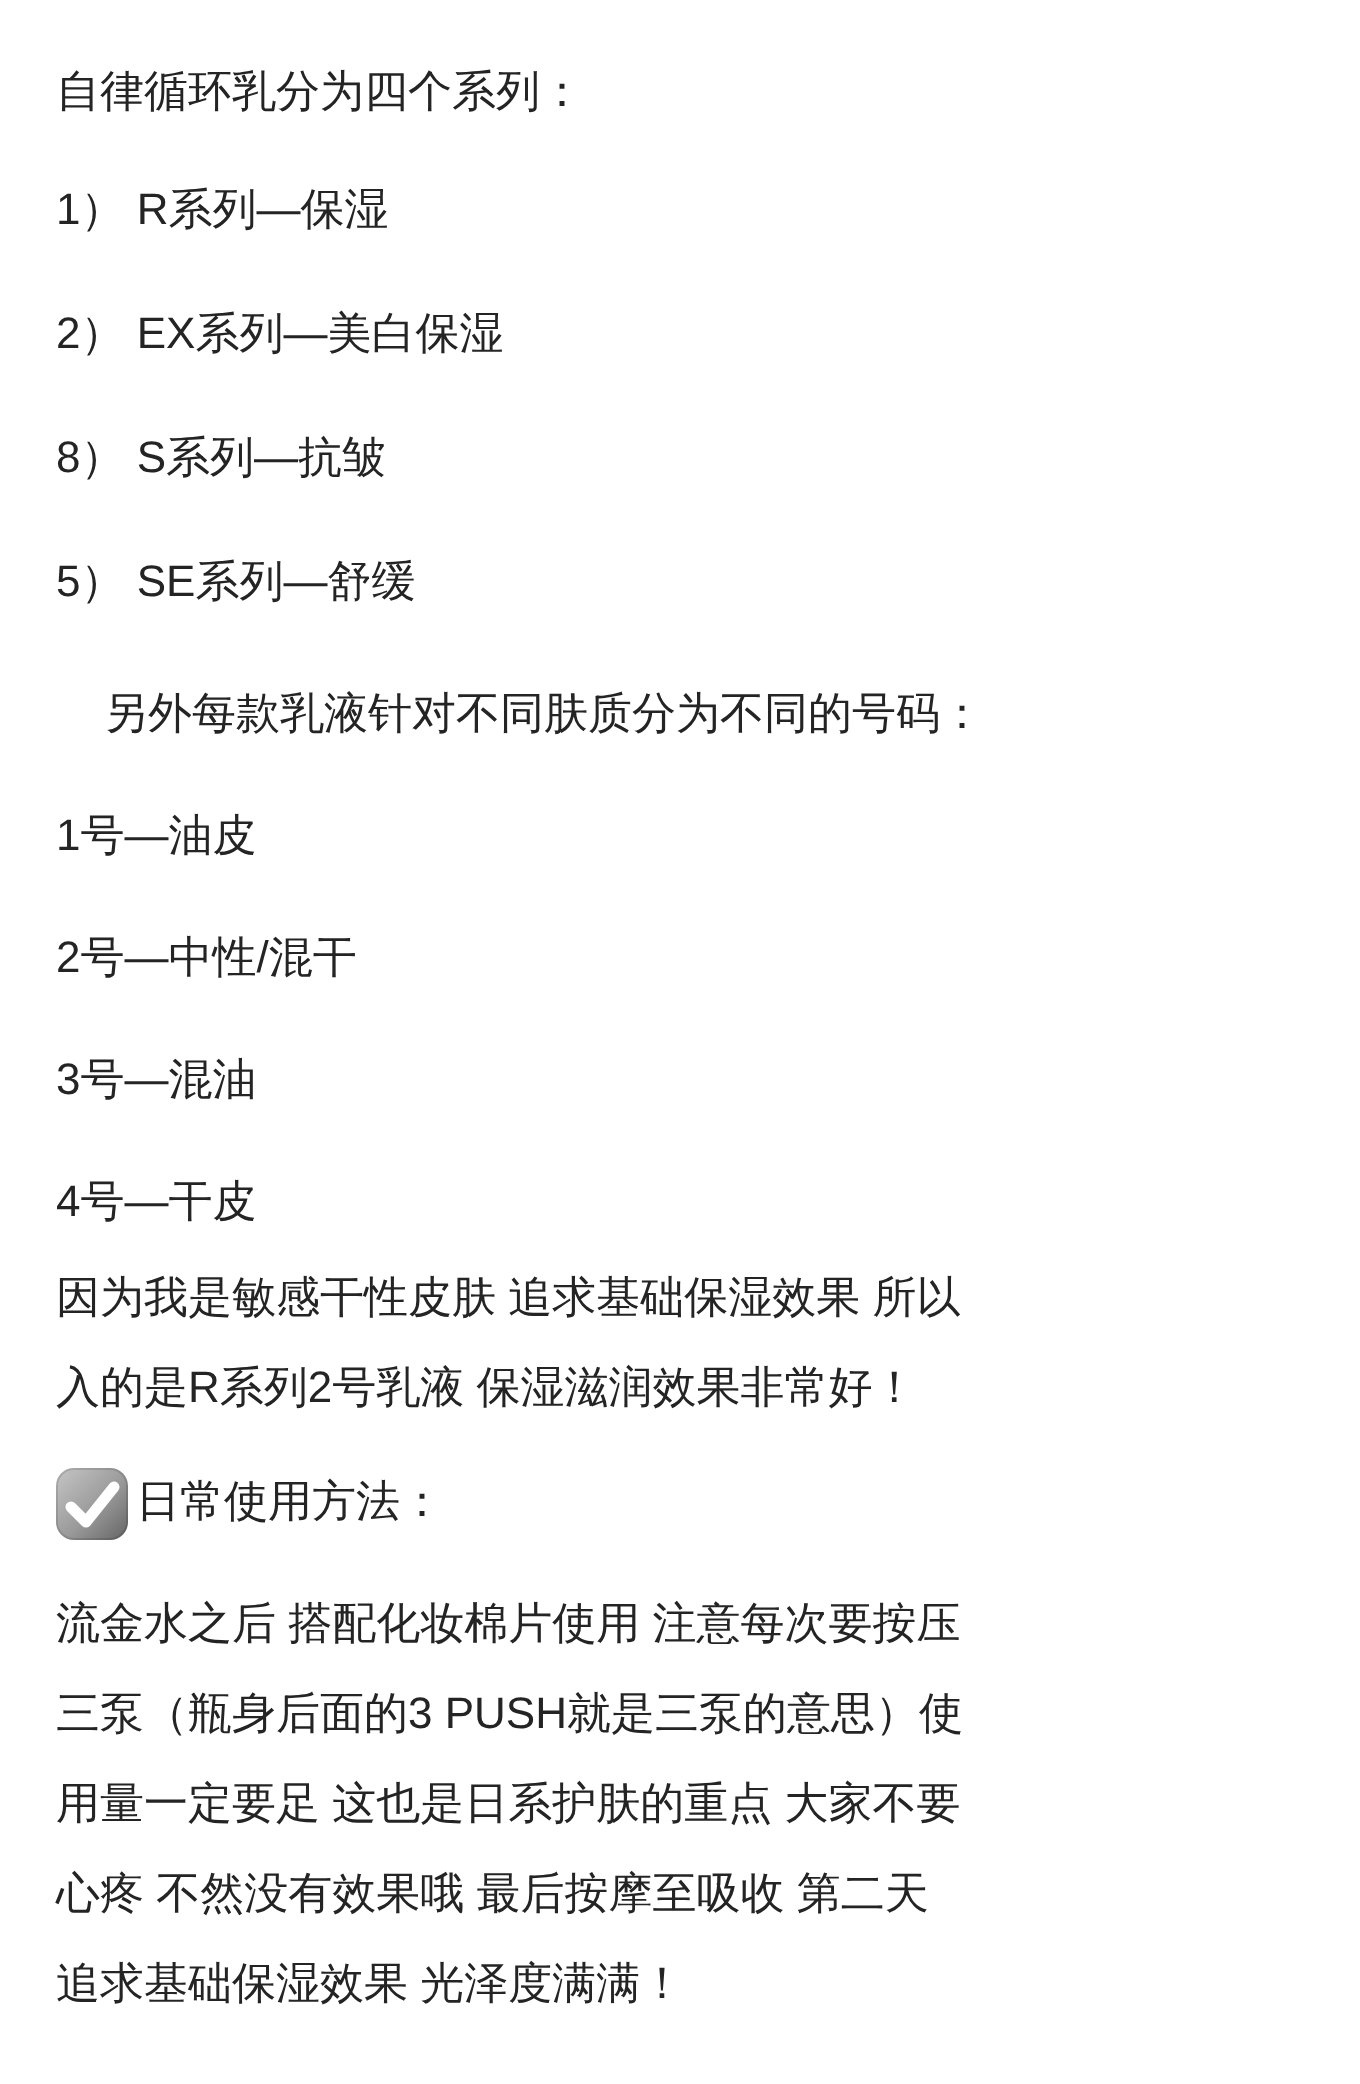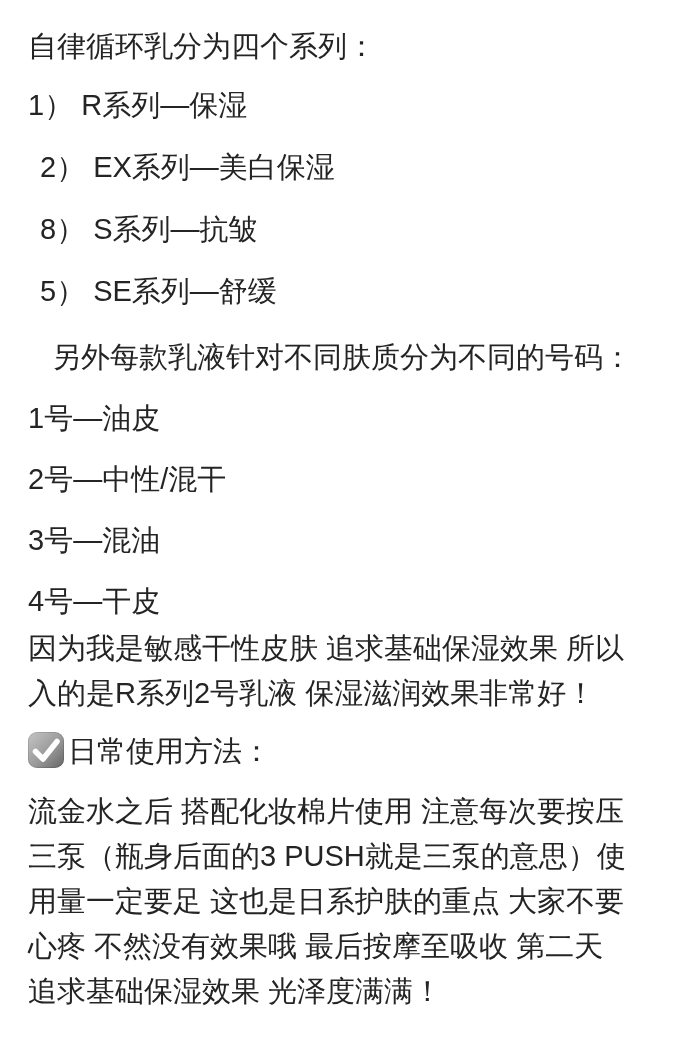--- a/index.html
+++ b/index.html
@@ -11,42 +11,42 @@
     font-family: "Liberation Sans", "DejaVu Sans", sans-serif;
   }
   .page {
     position: relative;
     width: 680px;
     height: 1042px;
     box-sizing: border-box;
     padding: 31px 20px 0 28px;
     background: var(--bg, #ffffff);
     color: var(--fg, #242424);
-    font-size: 29px;
+    font-size: 22px;
     font-weight: 400;
   }
   .line {
     line-height: 30px;
     white-space: nowrap;
   }
   .l-s1 { margin-top: 29px; }
-  .l-s2, .l-s3, .l-s4 { margin-top: 32px; margin-left: 12px; }
+  .l-s2, .l-s3, .l-s4 { margin-top: 32px; }
   .l-intro2 { margin-top: 36px; margin-left: 24px; }
   .l-n1, .l-n2, .l-n3, .l-n4 { margin-top: 31px; }
   .para {
     line-height: 45px;
   }
   .para .pline { white-space: nowrap; }
   .para1 { margin-top: 10px; }
   .para2 { margin-top: 19px; }
   .check-row {
     margin-top: 16px;
     height: 38px;
     display: flex;
-    align-items: flex-start;
+    align-items: flex-end;
   }
   .check-emoji {
     width: 36px;
     height: 36px;
     flex: 0 0 36px;
     border-radius: 9px;
     background: linear-gradient(135deg, var(--emoji-top, #c6c6c6) 0%, #9a9a9a 55%, var(--emoji-bottom, #646464) 100%);
     box-shadow: inset 0 0 0 1px rgba(0,0,0,0.12);
     margin-right: 4px;
     position: relative;

